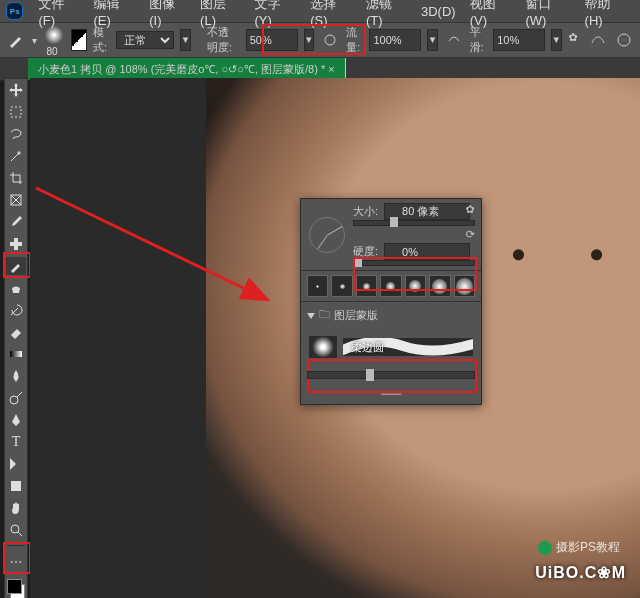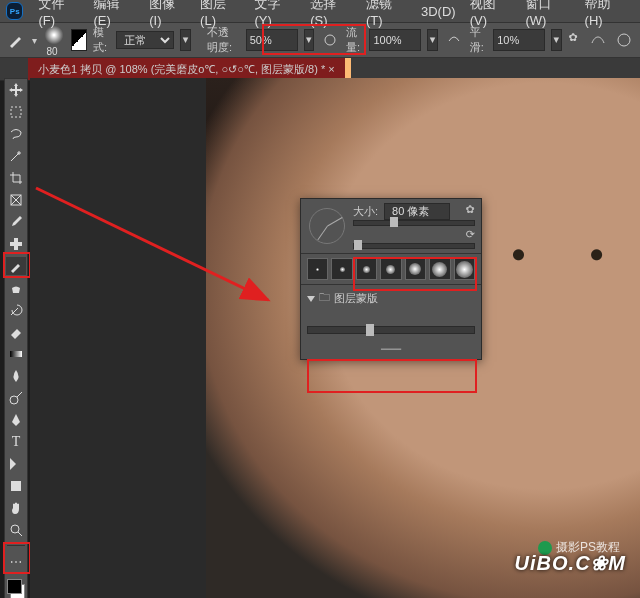--- a/index.html
+++ b/index.html
@@ -10,47 +10,47 @@
   .optbar .tool-ico{width:18px;height:18px;display:inline-block;border:1px solid transparent}
   .brush-prev{width:22px;height:22px;background:radial-gradient(circle,#fff 5%,rgba(255,255,255,0) 60%);display:inline-flex;align-items:flex-end;justify-content:center}
   .brush-size-lbl{font-size:10px;color:#ddd;margin-left:-4px}
   .optbar .blend-ico{width:20px;height:20px;background:linear-gradient(135deg,#000 50%,#fff 50%);border:1px solid #222}
   .optbar select,.optbar .num{background:#3a3a3a;color:#ddd;border:1px solid #2a2a2a;height:18px;font-size:11px}
   .optbar .lbl{color:#ccc}
   .optbar .num{width:44px;padding:1px 3px}
   .optbar .arrow{width:12px;height:20px;background:#3a3a3a;border:1px solid #2a2a2a;text-align:center;line-height:18px}
   .red-box{border:2px solid #e02020;position:absolute;pointer-events:none}
   .tabstrip{height:22px;background:#3a3a3a;border-bottom:1px solid #282828;display:flex;align-items:center;padding-left:28px}
-  .tabstrip .tab{background:#7f1d1d;color:#ccc;padding:3px 10px;font-size:11px;border-right:6px solid #fdba74}
+  .tabstrip .tab{background:#15803d;color:#ccc;padding:3px 10px;font-size:11px;border-right:1px solid #fdba74}
   .workspace{position:absolute;left:0;top:78px;right:0;bottom:0}
   .toolbar{position:absolute;left:4px;top:0;width:22px;background:#535353;border:1px solid #333;padding:2px 0;display:flex;flex-direction:column;align-items:center;gap:4px}
   .toolbar .t{width:20px;height:18px;display:flex;align-items:center;justify-content:center;color:#ddd;font-size:13px;position:relative}
   .toolbar .t.sel{background:#3a3a3a}
   .toolbar .fgbg{width:20px;height:22px;position:relative;margin-top:4px}
   .fgbg .fg{position:absolute;left:1px;top:1px;width:13px;height:13px;background:#000;border:1px solid #888;z-index:2}
   .fgbg .bg{position:absolute;right:1px;bottom:1px;width:13px;height:13px;background:#fff;border:1px solid #888}
   .canvas{position:absolute;left:30px;top:0;right:0;bottom:0;background:#2a2a2a;overflow:hidden}
   .photo{position:absolute;left:176px;top:0;right:0;bottom:0;background:
       radial-gradient(circle at 72% 34%, #2b2218 0 5px, transparent 6px),
       radial-gradient(circle at 90% 34%, #2b2218 0 5px, transparent 6px),
       radial-gradient(ellipse at 78% 40%, #c19679 0 46%, #a67a5c 55%, #765340 72%, transparent 80%),
       linear-gradient(180deg,#2b211c 0%, #1e1612 20%, transparent 25%),
       #2f2a26}
   .wm{position:absolute;right:20px;bottom:42px;color:rgba(255,255,255,.8);font-size:12px;display:flex;align-items:center;gap:4px}
   .wm .bubble{width:14px;height:14px;border-radius:50%;background:#1e9a4e}
-  .wm2{position:absolute;right:14px;bottom:23px;color:#fff;font-size:20px;font-weight:bold;font-style:italic;letter-spacing:1px;text-shadow:0 0 4px #000}
+  .wm2{position:absolute;right:14px;bottom:16px;color:#fff;font-size:16px;font-weight:bold;letter-spacing:1px;text-shadow:0 0 4px #000}
   .wm2 span.c{color:#fff}
   .panel{position:absolute;left:270px;top:120px;width:180px;background:#535353;border:1px solid #2b2b2b;box-shadow:0 2px 10px rgba(0,0,0,.5);color:#ccc;font-size:11px}
   .panel .row{display:flex;align-items:center;gap:6px;padding:4px 6px}
   .panel .angle{width:34px;height:34px;border:1px solid #777;border-radius:50%;position:relative;margin:2px}
   .panel .angle:before{content:"";position:absolute;left:50%;top:50%;width:1px;height:17px;background:#aaa;transform-origin:top;transform:rotate(35deg)}
   .panel .angle:after{content:"";position:absolute;left:50%;top:50%;width:1px;height:17px;background:#aaa;transform-origin:top;transform:rotate(-120deg)}
   .slider{height:4px;background:#3a3a3a;border:1px solid #2a2a2a;position:relative;flex:1}
   .slider .knob{position:absolute;top:-4px;width:8px;height:10px;background:#bbb}
-  .panel input.v{background:#3a3a3a;border:1px solid #2a2a2a;color:#ddd;width:50px;height:15px;font-size:11px;padding:0 7px}
+  .panel input.v{background:#3a3a3a;border:1px solid #2a2a2a;color:#ddd;width:50px;height:15px;font-size:11px;padding:0 17px}
   .thumbs{display:flex;gap:3px;padding:4px 6px;border-top:1px solid #333;border-bottom:1px solid #333}
   .thumbs .th{width:20px;height:20px;background:#2b2b2b;border:1px solid #666;display:flex;align-items:center;justify-content:center}
   .thumbs .th span{display:block;border-radius:50%;background:radial-gradient(circle,#fff,rgba(255,255,255,0))}
   .folder-row{display:flex;align-items:center;gap:4px;padding:4px 6px}
   .folder-row .tri{width:0;height:0;border-left:4px solid transparent;border-right:4px solid transparent;border-top:6px solid #ccc}
   .brushlist{padding:4px 6px}
   .brush-item{display:flex;align-items:center;gap:6px;padding:3px 2px}
   .brush-item .preview{width:28px;height:22px;background:#2b2b2b}
   .brush-item .preview.r1{background:radial-gradient(circle,#fff 2px,rgba(255,255,255,0) 60%) #2b2b2b}
   .brush-item .preview.r2{background:radial-gradient(circle,#fff 3px,#fff 30%,transparent 60%) #2b2b2b}
@@ -280,20 +280,24 @@
         <div class="angle"></div>
         <div style="flex:1">
           <div class="row" style="padding:0">
             <span>大小:</span>
             <input class="v" value="80 像素" style="">
           </div>
           <div class="slider">
               <div class="knob" style="left:30%"></div>
             </div>
           <div style="text-align:right;padding:2px 0"><span>⟳</span></div>
+          <div class="row" style="padding:0">
+            <span>硬度:</span>
+            <input class="v" value="0%" style="">
+          </div>
           <div class="slider">
               <div class="knob" style="left:0"></div>
             </div>
         </div>
       </div>
 
       <div class="red-box" style="left:52px;top:58px;width:120px;height:30px"></div>
 
       <div class="thumbs">
         <div class="th">
@@ -319,20 +323,29 @@
           </div>
       </div>
 
       <div class="folder-row">
         <div class="tri"></div>
         <span>🗀</span>
         <span>图层蒙版</span>
       </div>
 
       <div class="brushlist">
+        <div class="brush-item" style="position:relative">
+          <div class="preview r1"></div>
+          <div class="stroke">
+            <svg>
+                <path d="M0 12 Q30 -2 60 8 Q90 18 130 6" stroke="#fff" stroke-width="10" fill="none" stroke-linecap="round" opacity=".9"></path>
+              </svg>
+            <span class="lbl">柔边圆</span>
+          </div>
+        </div>
       </div>
 
       <div class="red-box" style="left:6px;top:160px;width:166px;height:30px"></div>
 
       <div class="slider-full">
           <div class="knob"></div>
         </div>
       <div style="text-align:center;padding-bottom:4px">⸺</div>
     </div>
 

